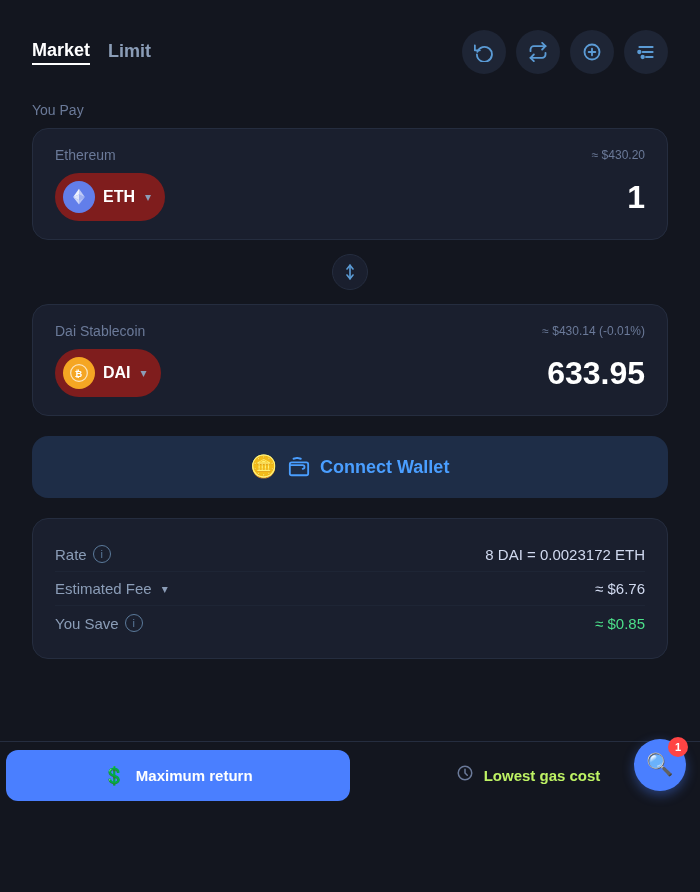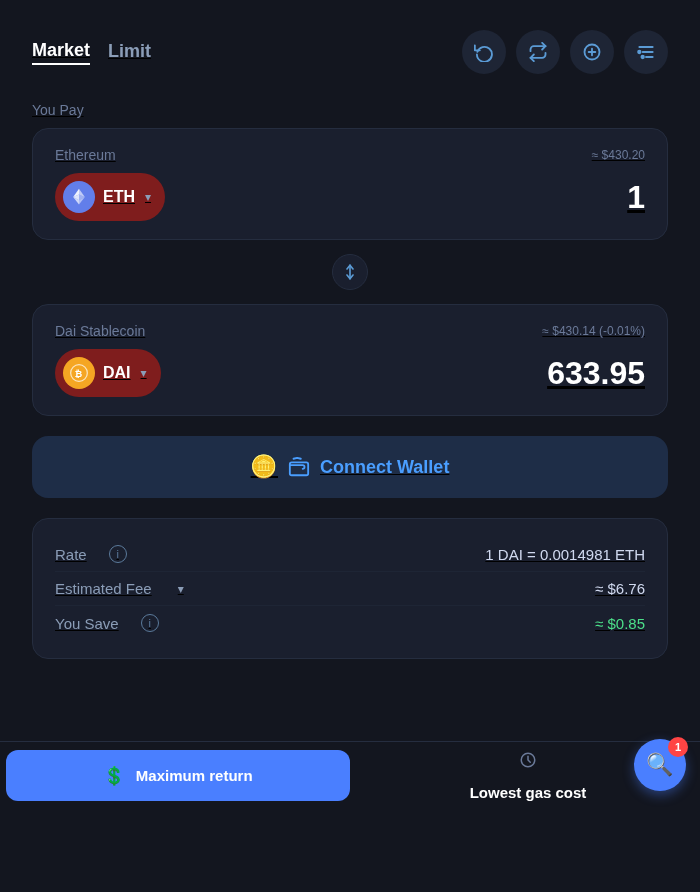--- a/index.html
+++ b/index.html
@@ -14,21 +14,20 @@
       overflow: hidden;
       position: relative;
     }
 
     .container {
       width: 700px;
       height: 809px;
       background: #13161f;
       padding: 30px 32px 30px 32px;
       position: relative;
-      text-decoration: underline;
     }
 
     
     .header {
       display: flex;
       align-items: center;
       justify-content: space-between;
       margin-bottom: 28px;
     }
 
@@ -210,21 +209,21 @@
       padding: 8px 0;
     }
 
     .info-row:not(:last-child) {
       border-bottom: 1px solid #1e2535;
     }
 
     .info-label {
       display: flex;
       align-items: center;
-      gap: 22px;
+      gap: 6px;
       font-size: 15px;
       color: #8b9db7;
     }
 
     .info-icon {
       width: 18px;
       height: 18px;
       border-radius: 50%;
       border: 1px solid #5b7a9b;
       display: flex;
@@ -276,22 +275,21 @@
     }
 
     .bottom-btn.active {
       background: #4a7fff;
       border-radius: 12px;
       margin: 8px 6px 8px 6px;
       color: #ffffff;
     }
 
     .bottom-btn.inactive {
-      color: #ffffff;
-      flex-direction: column;
+      color: #bef264;
     }
 
     
     .fab {
       position: absolute;
       bottom: 18px;
       right: 14px;
       width: 52px;
       height: 52px;
       border-radius: 50%;
@@ -432,21 +430,21 @@
     </svg>
     <span>Connect Wallet</span>
   </button>
 
   <div class="info-card">
     <div class="info-row">
       <div class="info-label">
         <span>Rate</span>
         <div class="info-icon">i</div>
       </div>
-      <span class="info-value">1 DAI = 0.0014981 ETH</span>
+      <span class="info-value">8 DAI = 0.0023172 ETH</span>
     </div>
     <div class="info-row">
       <div class="info-label">
         <span>Estimated Fee</span>
         <span class="expand-icon">▾</span>
       </div>
       <span class="info-value">≈ $6.76</span>
     </div>
     <div class="info-row">
       <div class="info-label">

